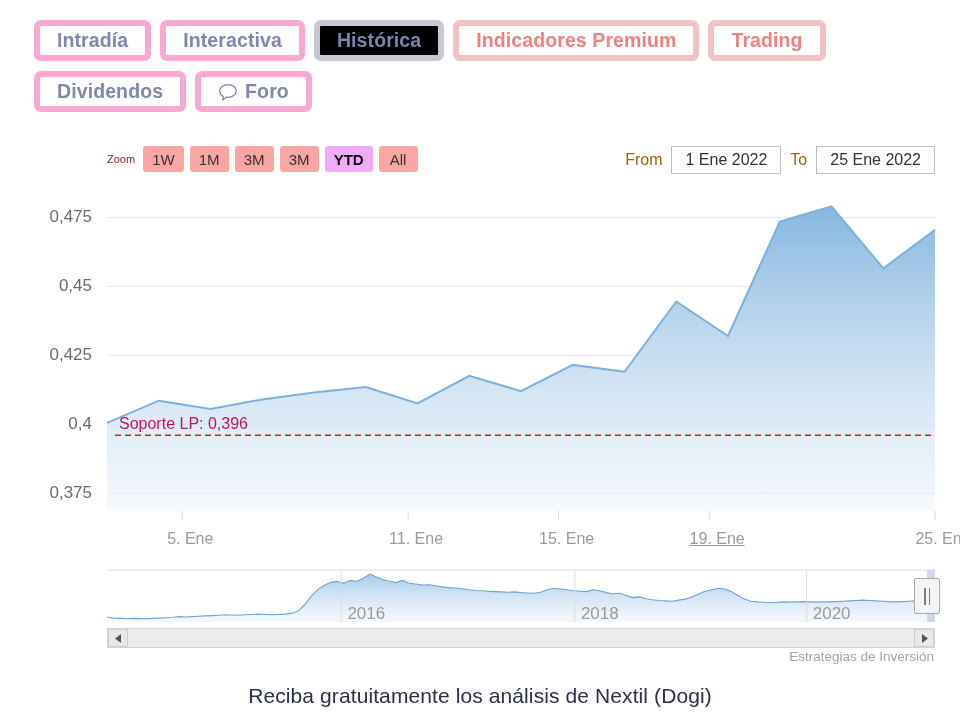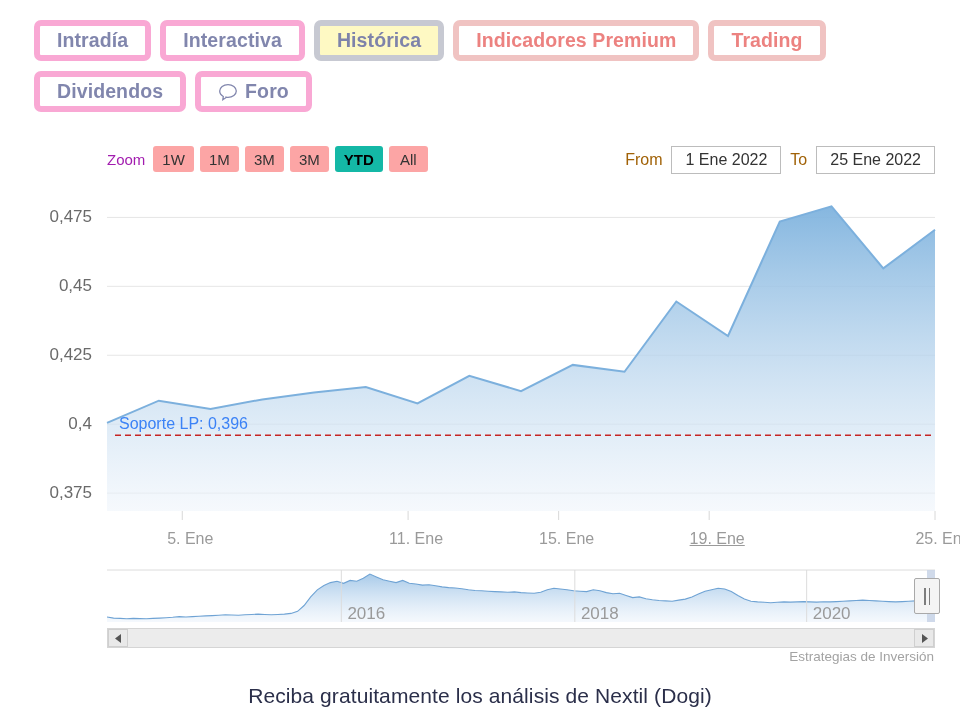--- a/index.html
+++ b/index.html
@@ -20,38 +20,38 @@
     gap:7px;
     height:41px; padding:0 17px;
     border:6px solid #f9a8d4; border-radius:7px;
     background:#ffffff;
     color:#8186ad; font-size:19.5px; font-weight:700;
     letter-spacing:.1px;
     white-space:nowrap;
     cursor:pointer;
     margin-bottom:10px;
   }
-  .tab.active { background:#fef9c3; border-color:#c7c9d2; color:#7e83aa; }
+  .tab.active { background:#000000; border-color:#c7c9d2; color:#7e83aa; }
   .tab.accent { color:#ec8280; border-color:#f0c3c2; }
   .tab .bubble-ico { display:inline-block; width:20px; height:18px; flex:0 0 auto; }
 
   
   .chart-card { position:absolute; left:0; top:134px; width:960px; height:540px; }
 
   
   .rs-row { position:absolute; left:107px; top:12px; width:828px; height:34px; }
   .rs-left { position:absolute; left:0; top:0; display:flex; align-items:center; gap:6px; }
-  .rs-label { color:#a21caf; font-size:15px; padding-right:2px; }
+  .rs-label { color:#7f1d1d; font-size:11px; padding-right:2px; }
   .rs-btn {
     display:inline-flex; align-items:center; justify-content:center;
     min-width:39px; height:26px; padding:0 9px;
     background:#fca5a5; color:#333333;
     font-size:15px; border-radius:3px; border:0; cursor:pointer;
   }
-  .rs-btn.sel { background:#14b8a6; color:#000000; font-weight:700; }
+  .rs-btn.sel { background:#f0abfc; color:#000000; font-weight:700; }
 
   .rs-right { position:absolute; right:0; top:0; display:flex; align-items:center; gap:9px; }
   .rs-txt { color:#a16207; font-size:16px; }
   .rs-input {
     display:inline-flex; align-items:center; justify-content:center;
     height:28px; padding:0 13px;
     background:#ffffff; border:1px solid #bcbcbc;
     color:#333333; font-size:16px; cursor:text;
   }
 
@@ -65,21 +65,21 @@
     white-space:nowrap;
   }
   .xlabels { position:absolute; left:8px; top:332px; width:960px; height:30px; }
   .xlab {
     position:absolute; color:#9a9a9a; font-size:16px;
     transform:translateX(-50%); white-space:nowrap;
   }
   .svg-plot { position:absolute; left:0; top:0; }
   .ann-label {
     position:absolute;
-    color:#3b82f6; font-size:16px; white-space:nowrap;
+    color:#be185d; font-size:16px; white-space:nowrap;
   }
 
   
   .nav-wrap { position:absolute; left:107px; top:430px; width:828px; height:64px; }
   .nav-yearlab { position:absolute; color:#9a9a9a; font-size:17px; transform:translateX(-50%); }
   .scroll-track {
     position:absolute; left:107px; top:494px; width:828px; height:20px;
     background:#ececec; border:1px solid #d5d5d5;
   }
   .scroll-arrow {

